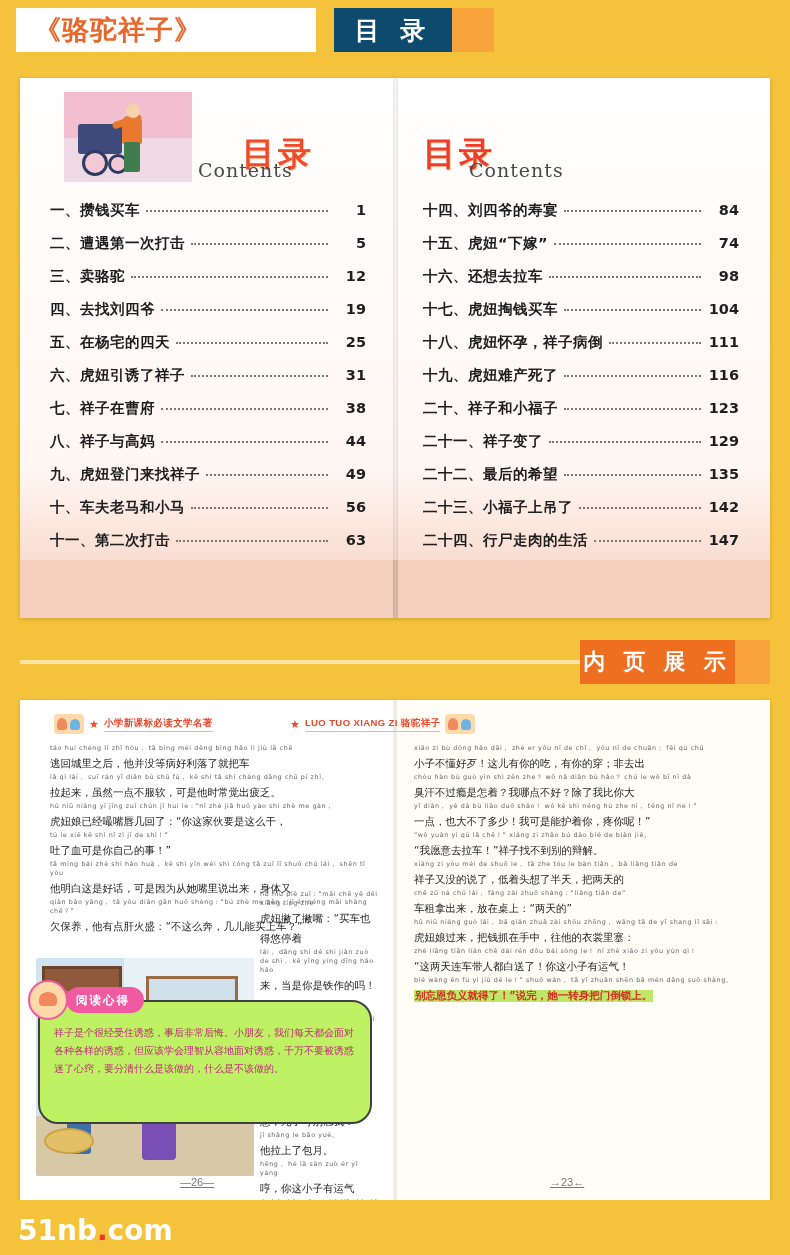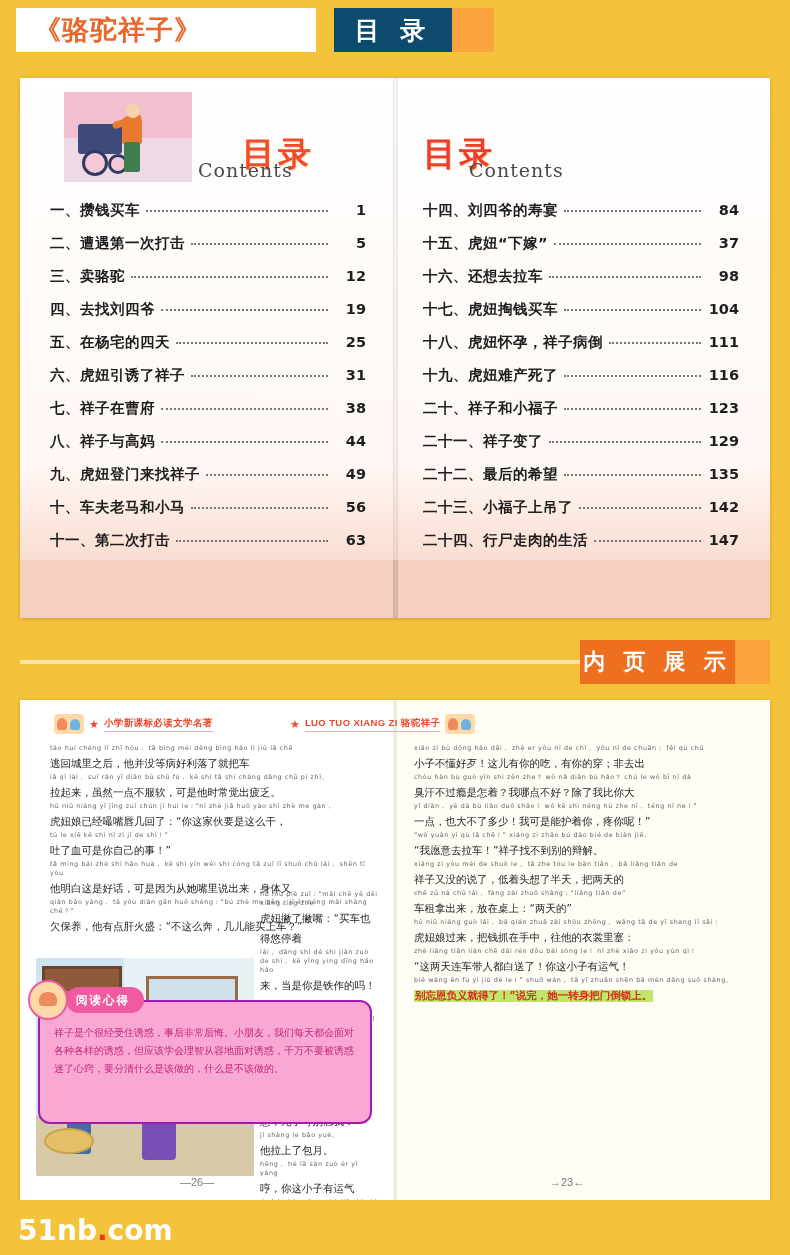--- a/index.html
+++ b/index.html
@@ -160,37 +160,37 @@
   .cartoon .hat{position:absolute;left:8px;top:170px;width:46px;height:22px;background:#e3c068;border-radius:50%;border:2px solid #c8a349;}
   .cartoon .woman{position:absolute;left:96px;top:92px;width:56px;height:108px;}
   .cartoon .woman .h{position:absolute;left:16px;top:0;width:22px;height:22px;background:#f6cfa8;border-radius:50%;}
   .cartoon .woman .hair{position:absolute;left:14px;top:-3px;width:26px;height:12px;background:#2b2b2b;border-radius:12px 12px 0 0;}
   .cartoon .woman .t{position:absolute;left:2px;top:20px;width:52px;height:50px;background:#ec5fa0;border-radius:10px;}
   .cartoon .woman .lg{position:absolute;left:10px;top:68px;width:34px;height:42px;background:#7a4fb5;border-radius:4px;}
 
   
   .readbox{
     position:absolute;left:18px;top:300px;width:330px;height:120px;
-    border:2px solid #a21caf;border-radius:12px;background:#f9a8d4;
+    border:2px solid #404040;border-radius:20px;background:#bef264;
   }
   .readbox .tag{
     position:absolute;left:26px;top:-15px;height:26px;padding:0 14px 0 10px;
     background:#ef5aa0;border-radius:13px;color:#fff;font-size:11.5px;
     font-weight:bold;display:flex;align-items:center;letter-spacing:2px;
   }
   .readbox .mascot{
     position:absolute;left:-12px;top:-22px;width:36px;height:36px;border-radius:50%;
     background:#ffd9a8;border:2px solid #ef5aa0;
   }
   .readbox .mascot:after{content:"";position:absolute;left:9px;top:10px;width:18px;height:14px;background:#f08a5d;border-radius:50% 50% 4px 4px;}
   .readbox .txt{
     position:absolute;left:14px;top:22px;width:300px;
     font-size:10px;line-height:18px;color:#c0277a;
   }
-  .pgnum{position:absolute;bottom:12px;font-size:11px;color:#777;}
+  .pgnum{position:absolute;bottom:12px;font-size:11px;color:#777;text-decoration:underline;}
   #pg-l{left:160px;}
   #pg-r{left:530px;}
 
   
   .footer{position:absolute;left:0;bottom:0;width:790px;height:55px;background:#f5c23b;}
   .logo{
     position:absolute;left:18px;bottom:8px;font-size:28px;font-weight:bold;color:#ffffff;
     font-family:"DejaVu Sans","Liberation Sans",sans-serif;letter-spacing:0px;
   }
   .logo .dot{color:#e8392c;}
@@ -303,21 +303,21 @@
 
   <div class="toc-list" id="toc-right" style="left:403px;">
     <div class="toc-row">
         <span class="t">十四、刘四爷的寿宴</span>
         <span class="dots"></span>
         <span class="pg">84</span>
       </div>
     <div class="toc-row">
         <span class="t">十五、虎妞“下嫁”</span>
         <span class="dots"></span>
-        <span class="pg">37</span>
+        <span class="pg">74</span>
       </div>
     <div class="toc-row">
         <span class="t">十六、还想去拉车</span>
         <span class="dots"></span>
         <span class="pg">98</span>
       </div>
     <div class="toc-row">
         <span class="t">十七、虎妞掏钱买车</span>
         <span class="dots"></span>
         <span class="pg">104</span>

